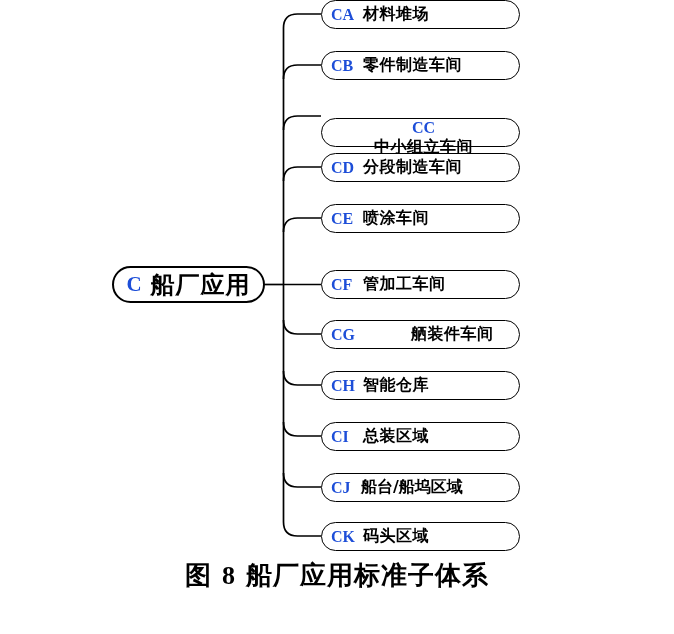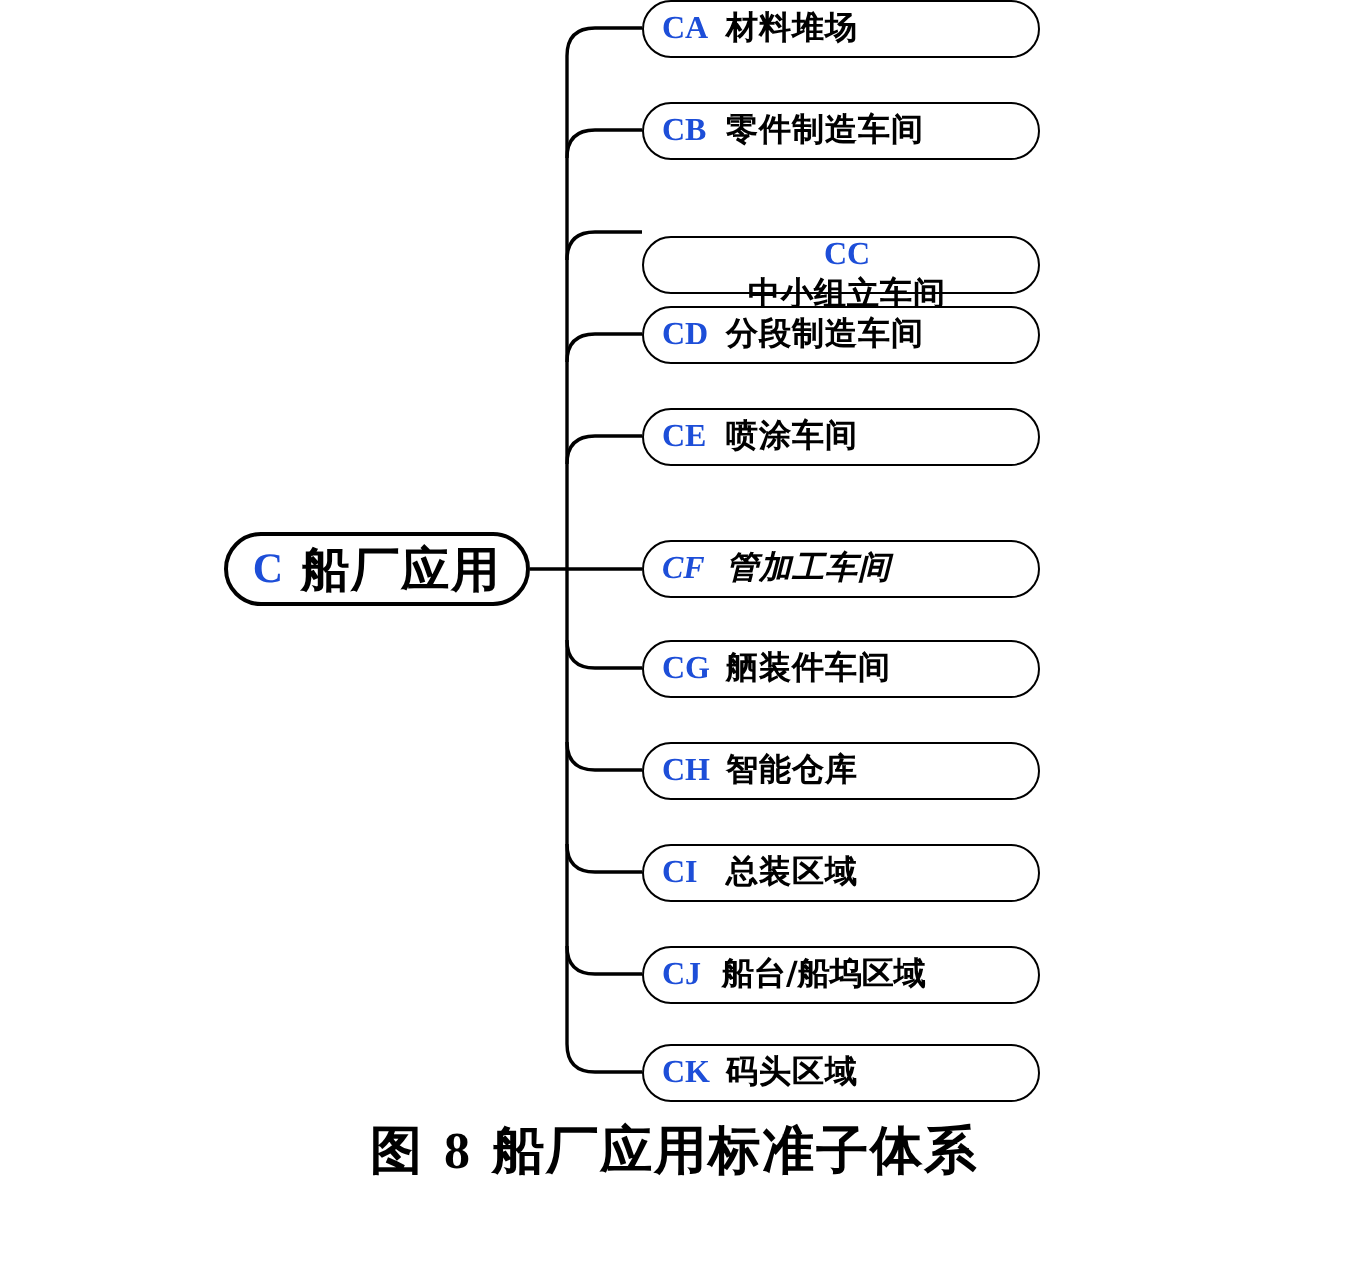--- a/index.html
+++ b/index.html
@@ -162,26 +162,26 @@
   <div class="node-box child-node" style="top:153px;">
     <span class="node-code">CD</span>
     <span class="node-label">分段制造车间</span>
   </div>
 
   <div class="node-box child-node" style="top:204px;">
     <span class="node-code">CE</span>
     <span class="node-label">喷涂车间</span>
   </div>
 
-  <div class="node-box child-node" style="top:270px;font-style:italic;">
+  <div class="node-box child-node" style="top:270px;">
     <span class="node-code">CF</span>
     <span class="node-label">管加工车间</span>
   </div>
 
-  <div class="node-box child-node" style="top:320px;">
+  <div class="node-box child-node" style="top:320px;gap:48px;">
     <span class="node-code">CG</span>
     <span class="node-label">舾装件车间</span>
   </div>
 
   <div class="node-box child-node" style="top:371px;">
     <span class="node-code">CH</span>
     <span class="node-label">智能仓库</span>
   </div>
 
   <div class="node-box child-node" style="top:422px;">

